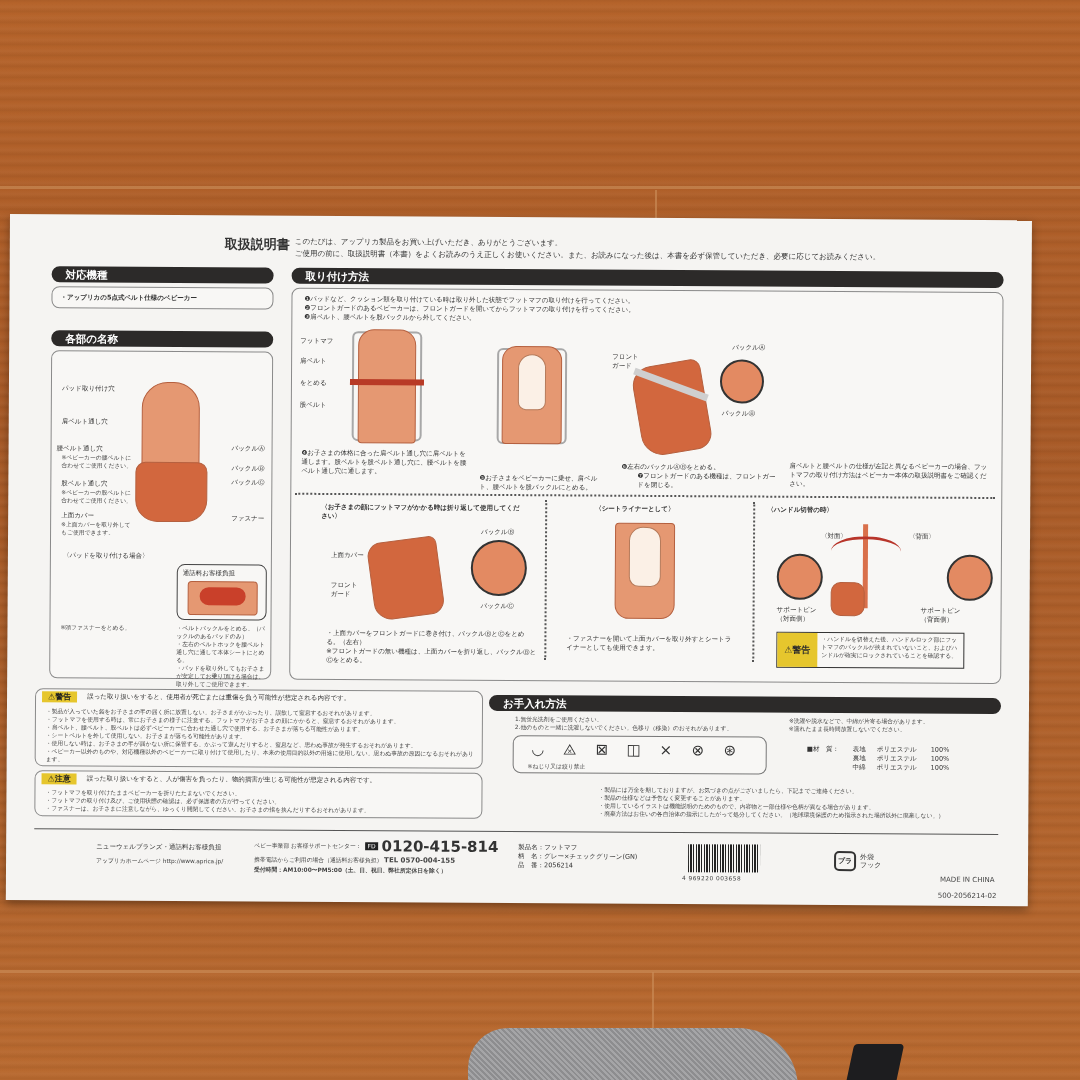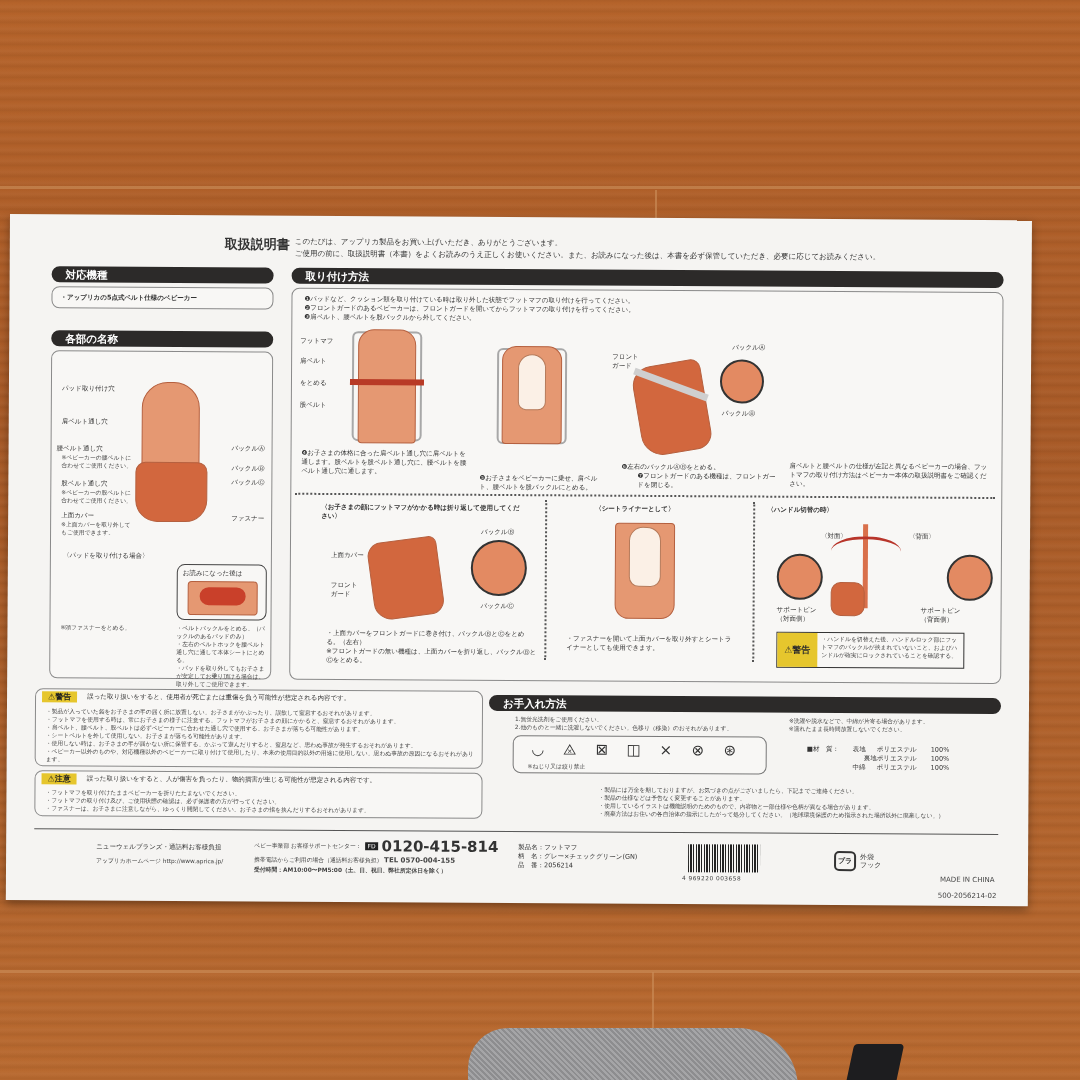--- a/index.html
+++ b/index.html
@@ -87,21 +87,21 @@
     <div class="abs tiny" style="left:10px;top:137px;width:75px;">※ベビーカーの股ベルトに合わせてご使用ください。</div>
     <div class="abs label" style="left:10px;top:160px;">上面カバー</div>
     <div class="abs tiny" style="left:10px;top:169px;width:75px;">※上面カバーを取り外してもご使用できます。</div>
     <div class="abs label" style="left:180px;top:92px;">バックルⒶ</div>
     <div class="abs label" style="left:180px;top:112px;">バックルⒷ</div>
     <div class="abs label" style="left:180px;top:126px;">バックルⒸ</div>
     <div class="abs label" style="left:180px;top:162px;">ファスナー</div>
 
     <div class="abs label" style="left:12px;top:200px;">〈パッドを取り付ける場合〉</div>
     <div class="round-box" style="left:126px;top:212px;width:90px;height:56px;border-color:#444;">
-      <div class="abs label" style="left:5px;top:4px;">お読みになった後は</div>
+      <div class="abs label" style="left:5px;top:4px;">通話料お客様負担</div>
       <div class="seat" style="left:10px;top:16px;width:70px;height:34px;border-radius:4px;"></div>
       <div class="abs" style="left:22px;top:22px;width:46px;height:18px;border-radius:9px;background:#c9402a;"></div>
     </div>
     <div class="abs tiny" style="left:10px;top:272px;">※頭ファスナーをとめる。</div>
     <div class="abs tiny" style="left:126px;top:272px;width:90px;">
       <div>・ベルトバックルをとめる。（バックルのあるパッドのみ）</div>
       <div>・左右のベルトホックを腰ベルト通し穴に通して本体シートにとめる。</div>
       <div>・パッドを取り外してもお子さまが安定してお乗り頂ける場合は、取り外してご使用できます。</div>
     </div>
   </div>
@@ -226,21 +226,21 @@
   </div>
   <div class="abs small" style="left:800px;top:526px;">
     <div style="display:flex;">
       <span style="width:46px;">■材　質：</span>
       <span style="width:24px;">表地</span>
       <span style="width:54px;">ポリエステル</span>
       <span>100%</span>
     </div>
     <div style="display:flex;">
       <span style="width:46px;"></span>
-      <span style="width:24px;text-align:right;">裏地</span>
+      <span style="width:24px;">裏地</span>
       <span style="width:54px;">ポリエステル</span>
       <span>100%</span>
     </div>
     <div style="display:flex;">
       <span style="width:46px;"></span>
       <span style="width:24px;">中綿</span>
       <span style="width:54px;">ポリエステル</span>
       <span>100%</span>
     </div>
   </div>

